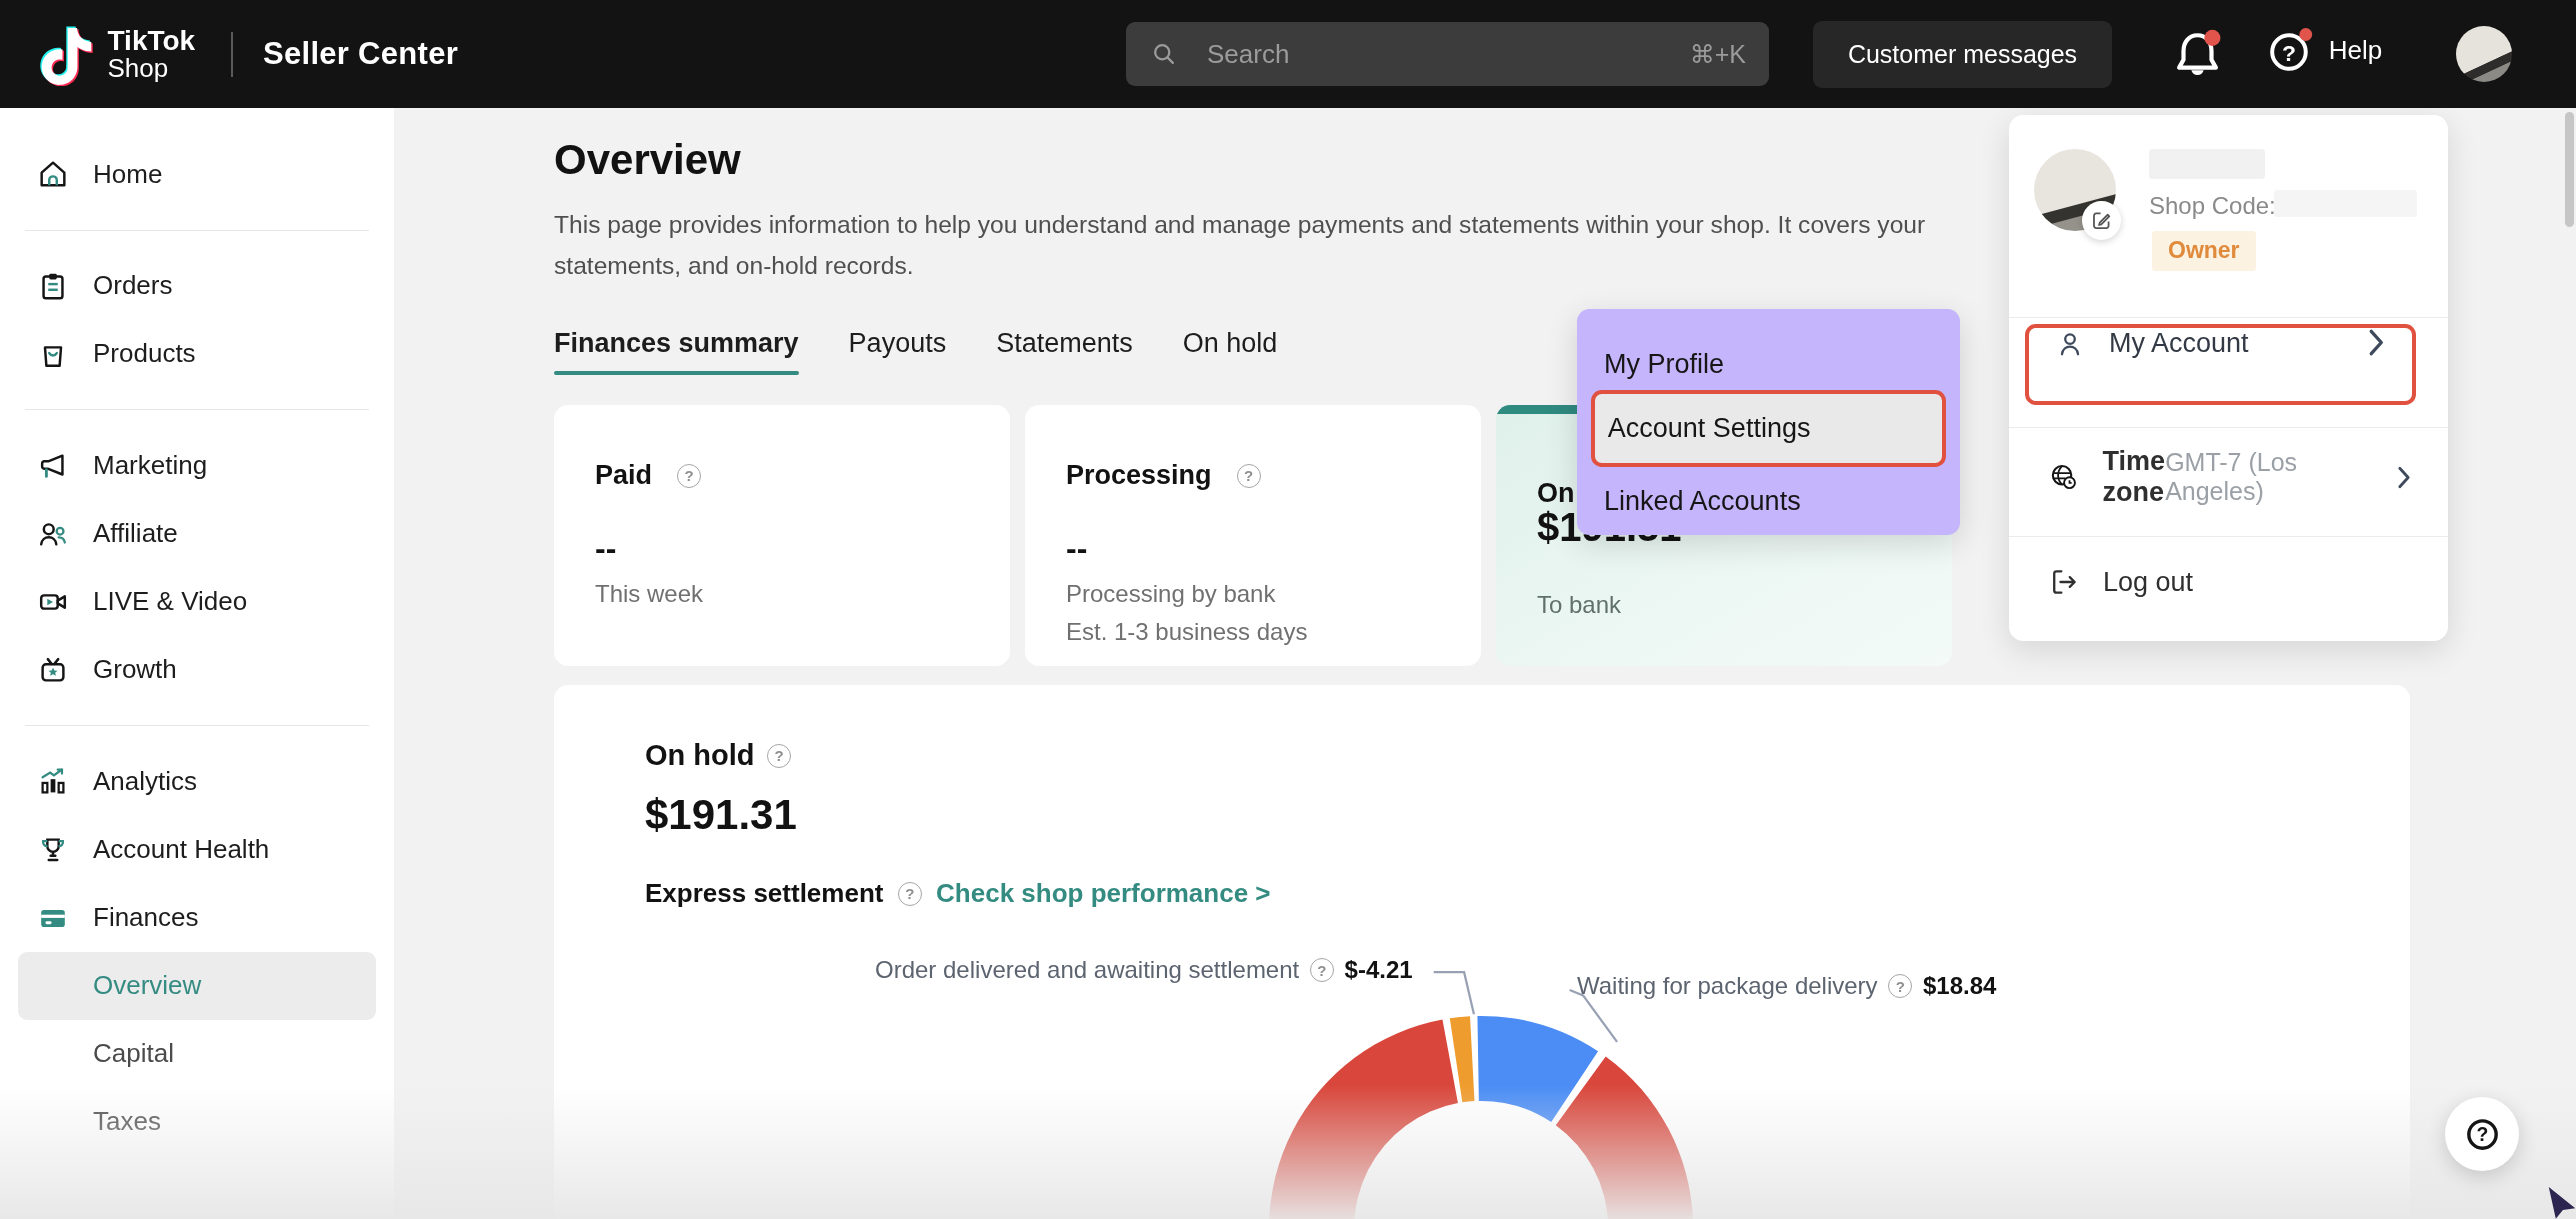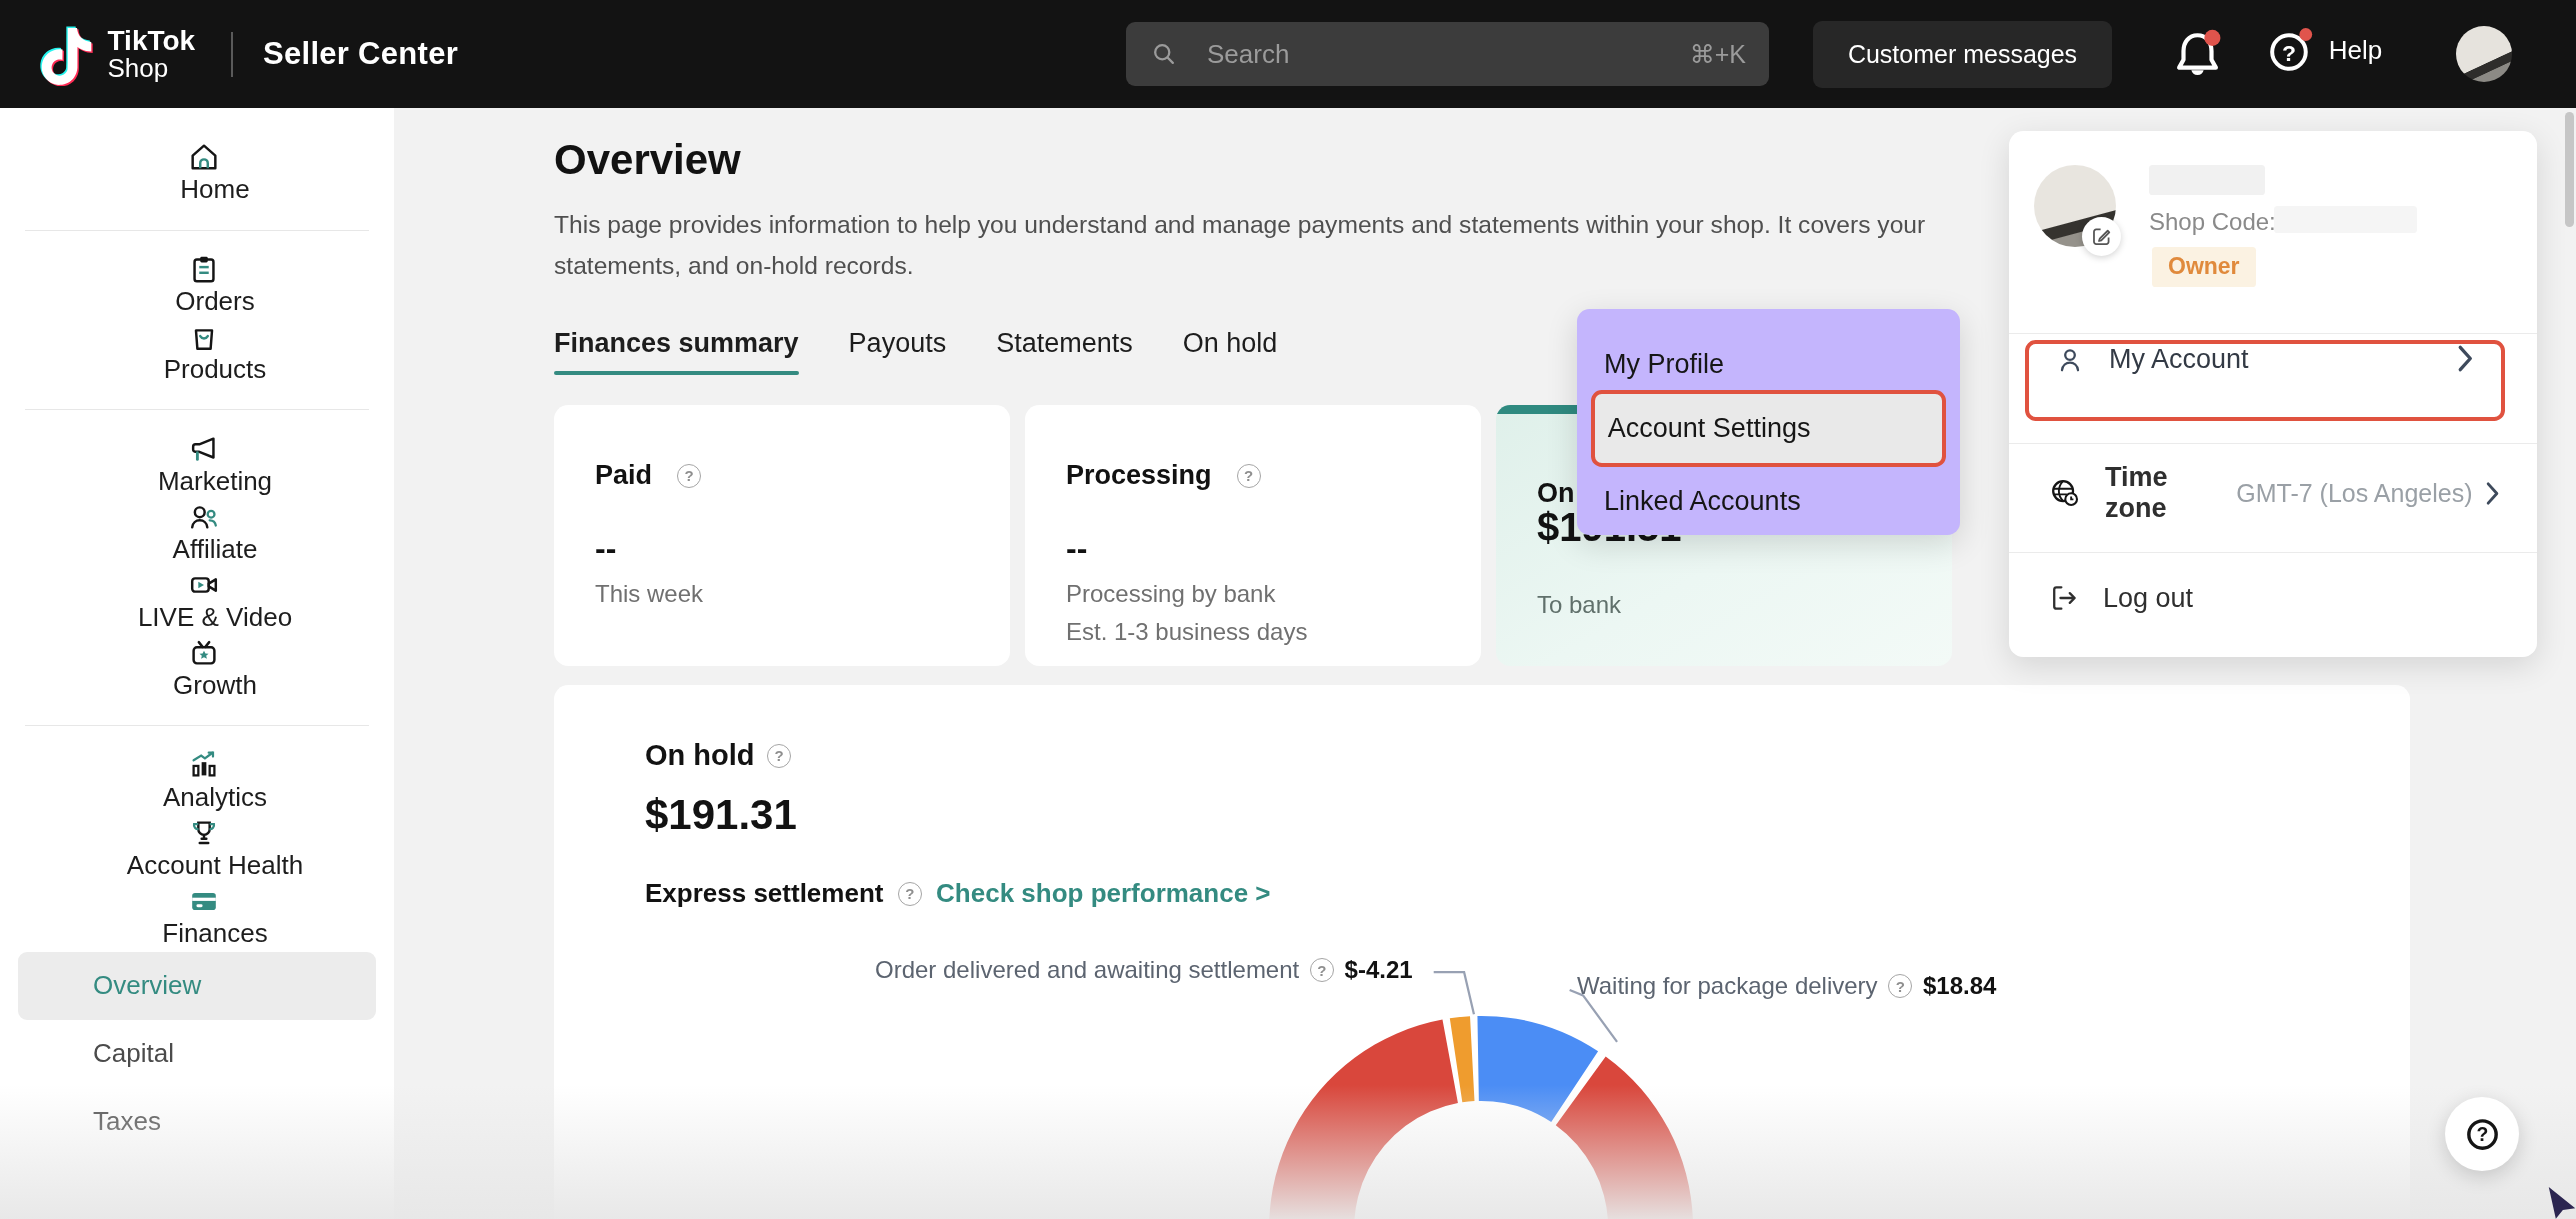--- a/index.html
+++ b/index.html
@@ -23,21 +23,21 @@
   .cm-btn { position:absolute; left:1813px; top:20.6px; width:299px; height:67px; background:#272727;
     border-radius:9px; color:#fff; font-size:25px; display:flex; align-items:center; justify-content:center; }
   .icon-btn { position:absolute; top:23px; display:flex; align-items:center; color:#fff; }
   .help-label { color:#fff; font-size:26px; margin-left:10.7px; }
   .avatar-sm { position:absolute; left:2456px; top:26px; width:56px; height:56px; border-radius:50%;
     background:linear-gradient(155deg,#e6e3dd 0 62%,#2e2d2b 63% 74%,#8c8a85 75% 100%); }
 
   
   .sidebar { position:absolute; left:0; top:108px; width:394px; height:1111px; background:#fff; z-index:5; }
   .side-list { padding-top:32px; }
-  .nav-item { height:68px; display:flex; align-items:center; padding-left:36px; font-size:26px; color:#1d1d1d;flex-direction:column; }
+  .nav-item { height:68px; display:flex; align-items:center; padding-left:36px; font-size:26px; color:#1d1d1d; }
   .nav-item .nicon { width:34px; height:34px; margin-right:23px; flex:0 0 34px; }
   .nav-sub { height:68px; display:flex; align-items:center; padding-left:93px; font-size:26px; color:#4b4b4b; }
   .nav-sub.active { background:#ececec; border-radius:9px; margin:0 18px; padding-left:75px; color:#348b81; }
   .side-divider { height:0.9px; background:#e7e7e7; margin:21.5px 25px; }
 
   
   .main { position:absolute; left:394px; top:108px; width:2182px; height:1111px; background:#f2f2f2; }
   .page-title { position:absolute; left:554px; top:136px; font-size:42px; font-weight:700; color:#121212; z-index:6;}
   .page-desc { position:absolute; left:554px; top:204px; font-size:24.6px; color:#4f4f4f; line-height:41px; z-index:6; width:1701px;}
   .tabs { position:absolute; left:554px; top:328px; display:flex; gap:50px; z-index:6; }
@@ -79,22 +79,22 @@
     background:linear-gradient(to bottom, rgba(233,233,233,0), rgba(231,231,231,.95)); }
 
   .dropdown { position:absolute; left:1577px; top:309px; width:383px; height:226px; background:#c4b5fd;
     border-radius:12.5px; box-shadow:0 9px 32px rgba(0,0,0,.14); z-index:50; }
   .dd-item { position:absolute; left:0; width:100%; height:52px; display:flex; align-items:center;
     padding-left:27px; font-size:27px; color:#161616; }
   .dd-hl { position:absolute; left:14.3px; right:14.3px; top:81px; height:77px; background:#e9e9e9;
     border:4.5px solid #e0523f; border-radius:10.7px; display:flex; align-items:center; padding-left:12.5px;
     font-size:27px; color:#161616; }
 
-  .acct-panel { position:absolute; left:2009px; top:115px; width:528px; height:526px; background:#fff;
-    border-radius:14.3px; box-shadow:0 9px 32px rgba(0,0,0,.12); z-index:40;margin-top:16px; }
+  .acct-panel { position:absolute; left:2009px; top:115px; width:439px; height:526px; background:#fff;
+    border-radius:14.3px; box-shadow:0 9px 32px rgba(0,0,0,.12); z-index:40; }
   .avatar-lg { position:absolute; left:25px; top:34px; width:82px; height:82px; border-radius:50%;
     background:linear-gradient(165deg,#e8e5df 0 64%,#35332f 65% 76%,#95928b 77% 100%); }
   .edit-badge { position:absolute; left:73px; top:86px; width:39px; height:39px; background:#fff; border-radius:50%;
     box-shadow:0 1.8px 7.2px rgba(0,0,0,.18); display:flex; align-items:center; justify-content:center; }
   .blur-box { position:absolute; background:#f1f1f1; border-radius:3.6px; }
   .shopcode { position:absolute; left:140px; top:77px; font-size:24px; color:#8a8a8a; }
   .owner-badge { position:absolute; left:143px; top:116px; background:#fbf2e2; color:#e08a3c; font-size:23px;
     font-weight:700; padding:6.3px 16px; border-radius:3.6px; }
   .panel-div { position:absolute; left:0; width:100%; height:0.9px; background:#ebebeb; }
   .myacct-box { position:absolute; left:16px; right:32px; top:209px; height:81px; border:4.5px solid #e0523f;

